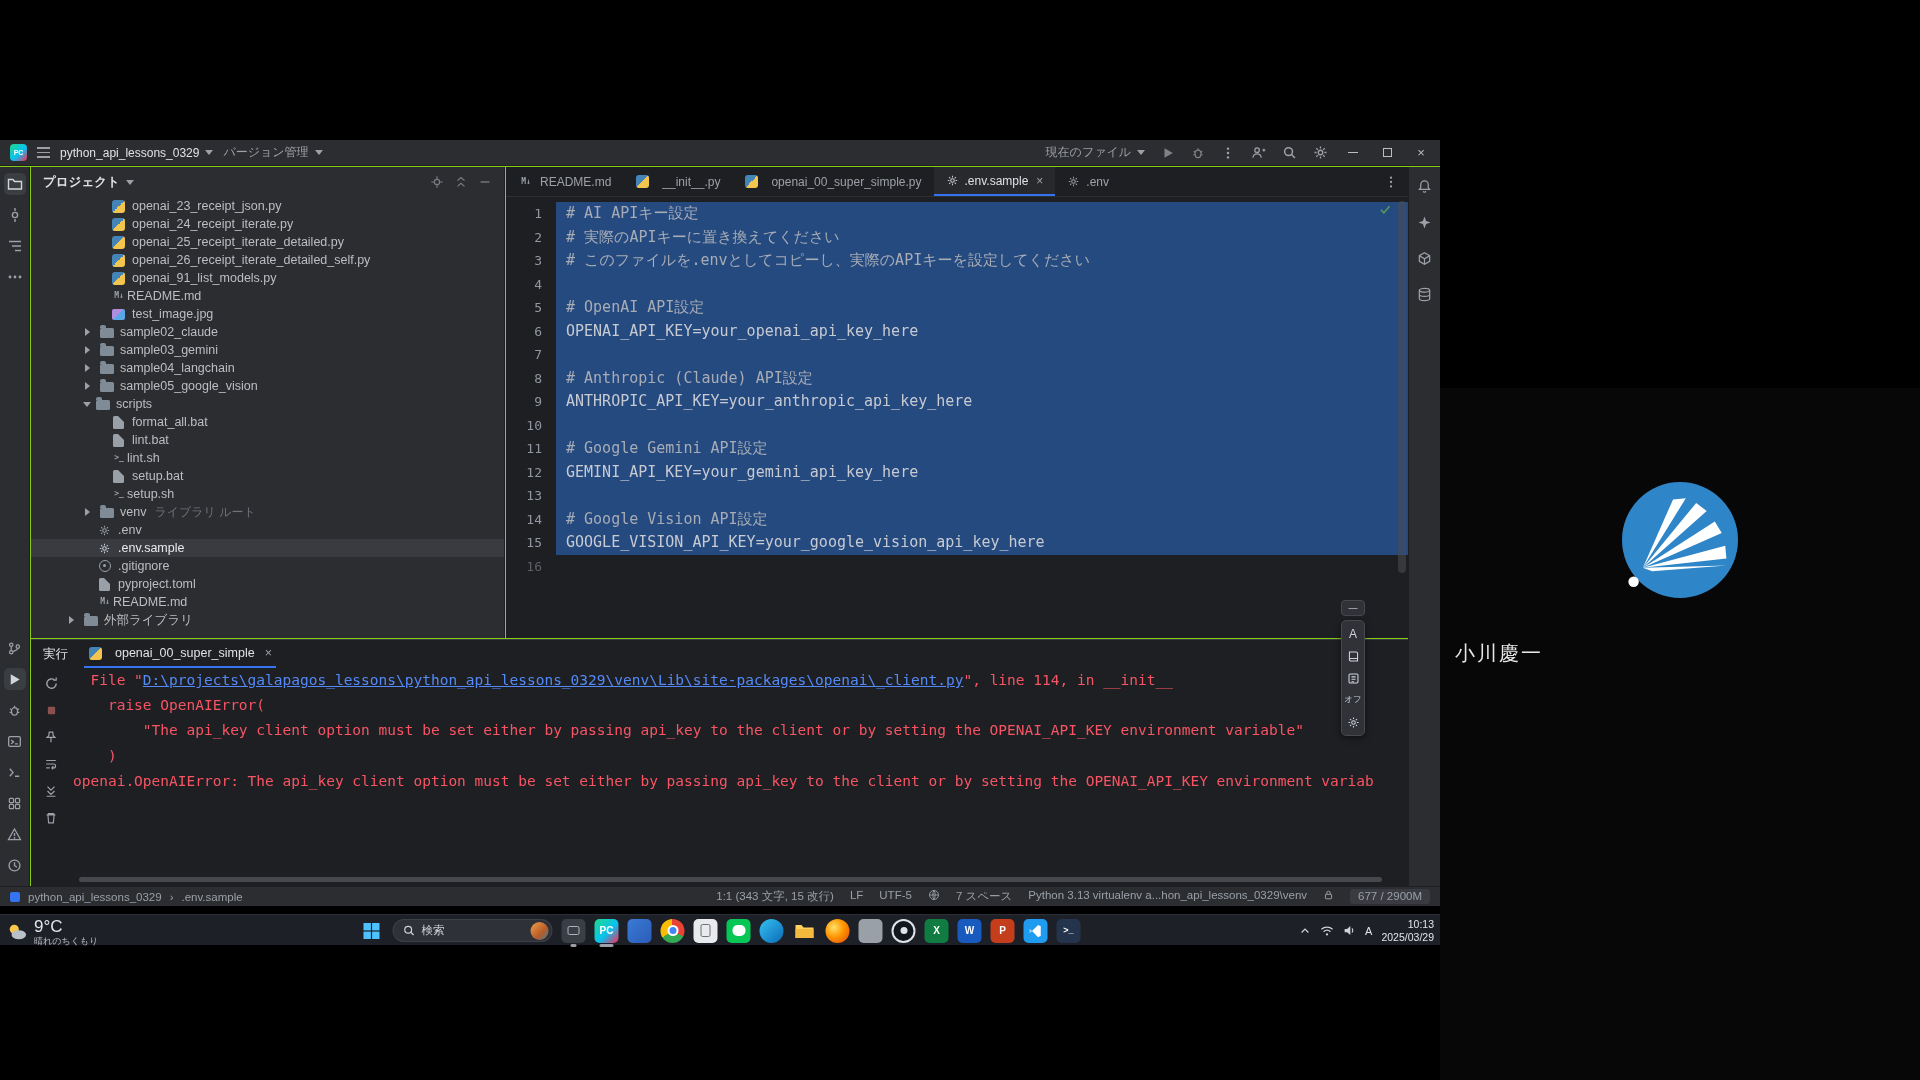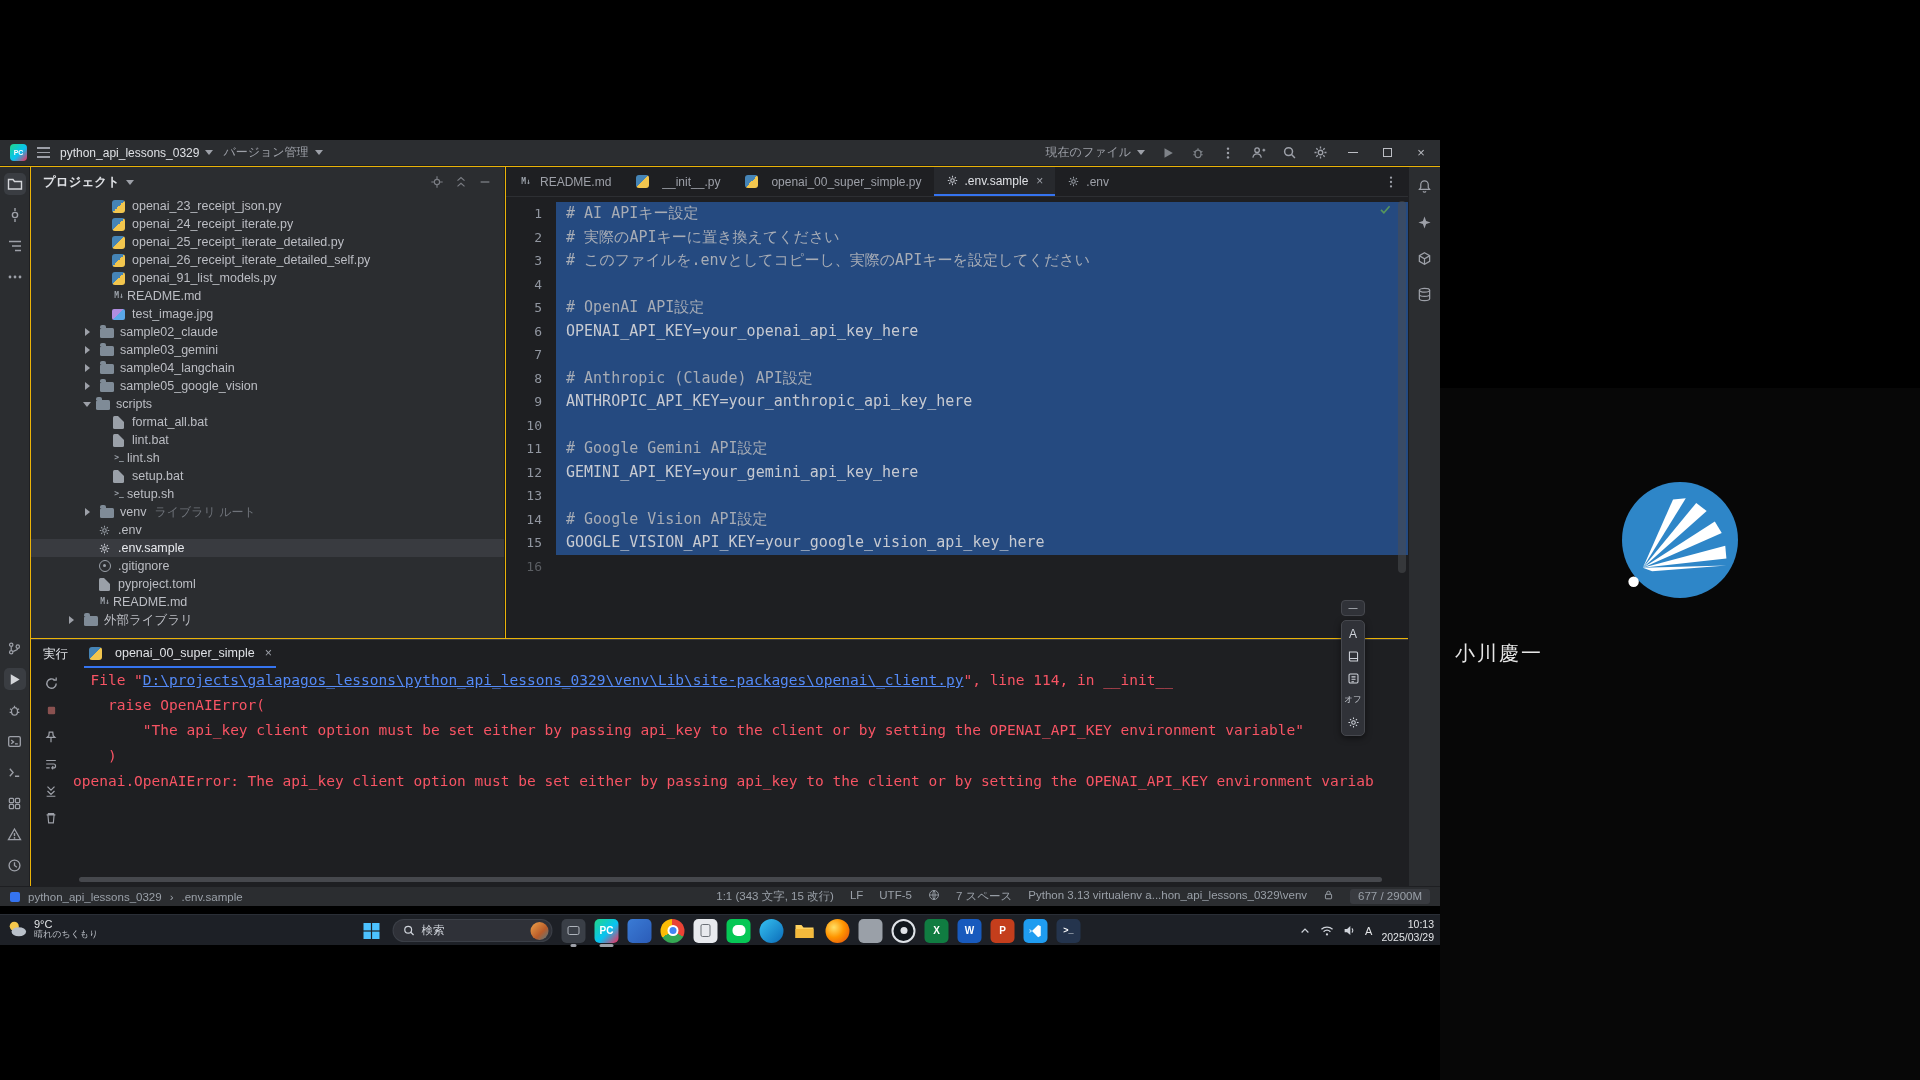--- a/index.html
+++ b/index.html
@@ -1,21 +1,21 @@
 <!DOCTYPE html>
 <html><head>
 <meta charset="utf-8">
 <style>
   *{margin:0;padding:0;box-sizing:border-box}
   html,body{background:#000}
   body{font-family:"Liberation Sans",sans-serif}
   .stage{position:relative;width:1920px;height:1080px;background:#000;overflow:hidden}
 
   
-  .ide{position:absolute;left:0;top:140px;width:1440px;height:766px;background:#eab308;overflow:hidden}
+  .ide{position:absolute;left:0;top:140px;width:1440px;height:766px;background:#84cc16;overflow:hidden}
   .titlebar{position:absolute;left:0;top:0;right:0;height:26px;background:#2b2d30;border-bottom:1px solid #1e1f22;display:flex;align-items:center;padding:0 10px;gap:12px;color:#dfe1e5;font-size:12px}
   .tb-left{display:flex;align-items:center;gap:10px}
   .tb-right{margin-left:auto;display:flex;align-items:center;gap:16px}
   .applogo{width:17px;height:17px;border-radius:4px;background:linear-gradient(135deg,#21d789,#07c3f2 55%,#fe2857);display:flex;align-items:center;justify-content:center;color:#fff;font-size:7px;font-weight:bold}
   .burger{display:flex;flex-direction:column;gap:3px}
   .burger i{display:block;width:13px;height:1.6px;background:#9da0a8}
   .tb-btn{display:flex;align-items:center;gap:6px;color:#dfe1e5}
   .tb-btn.dim{color:#9da0a8}
   .cdown{width:0;height:0;border:4px solid transparent;border-top:5px solid #9da0a8;margin-top:4px}
   .winbtn{color:#bcbec4;font-size:13px;display:flex;align-items:center;justify-content:center;width:18px;height:18px}
@@ -91,21 +91,21 @@
   
   .statusbar{position:absolute;left:0;right:0;bottom:0;height:20px;background:#2b2d30;border-top:1px solid #1e1f22;display:flex;align-items:center;padding:0 10px;font-size:11.5px;color:#9aa0a8;gap:8px;white-space:nowrap}
   .sb-square{width:10px;height:10px;border-radius:2px;background:#3574f0}
   .sb-right{margin-left:auto;display:flex;gap:16px}
   .mem{background:#393b40;border-radius:3px;padding:1px 8px}
 
   
   .taskbar{position:absolute;left:0;top:914px;width:1440px;height:31px;background:#1d2026;border-top:1px solid #2a2e36}
   .weather{position:absolute;left:6px;top:3px;display:flex;align-items:center;gap:6px;color:#e3e5e8}
   .wtxt{display:flex;flex-direction:column;line-height:1.1}
-  .wtemp{font-size:11px}
+  .wtemp{font-size:17px}
   .wdesc{font-size:9px;color:#b9bdc4}
   .tb-center{position:absolute;left:50%;top:0;height:31px;transform:translateX(-50%);display:flex;align-items:center;gap:9px}
   .search-pill{width:160px;height:23px;background:#2f3138;border:1px solid #45495299;border-radius:12px;display:flex;align-items:center;gap:6px;padding:0 3px 0 9px;color:#cfd3da;font-size:11.5px}
   .search-thumb{margin-left:auto;width:18px;height:18px;border-radius:50%;background:linear-gradient(135deg,#f0a34a,#b85c2a 60%,#4a7c8c)}
   .app{width:24px;height:24px;border-radius:5px;position:relative;display:flex;align-items:center;justify-content:center;flex:none}
   .app .under{position:absolute;bottom:-4px;left:50%;transform:translateX(-50%);height:2.5px;border-radius:2px;background:#9da0a8}
   .applet{color:#fff;font-weight:bold;font-size:10px;line-height:1}
   .tray{position:absolute;right:6px;top:0;height:31px;display:flex;align-items:center;gap:9px;color:#cfd3da}
   .clock{display:flex;flex-direction:column;align-items:flex-end;line-height:1.15;font-size:10.5px;color:#e3e5e8}
   .ime{font-size:11px;color:#e3e5e8}

